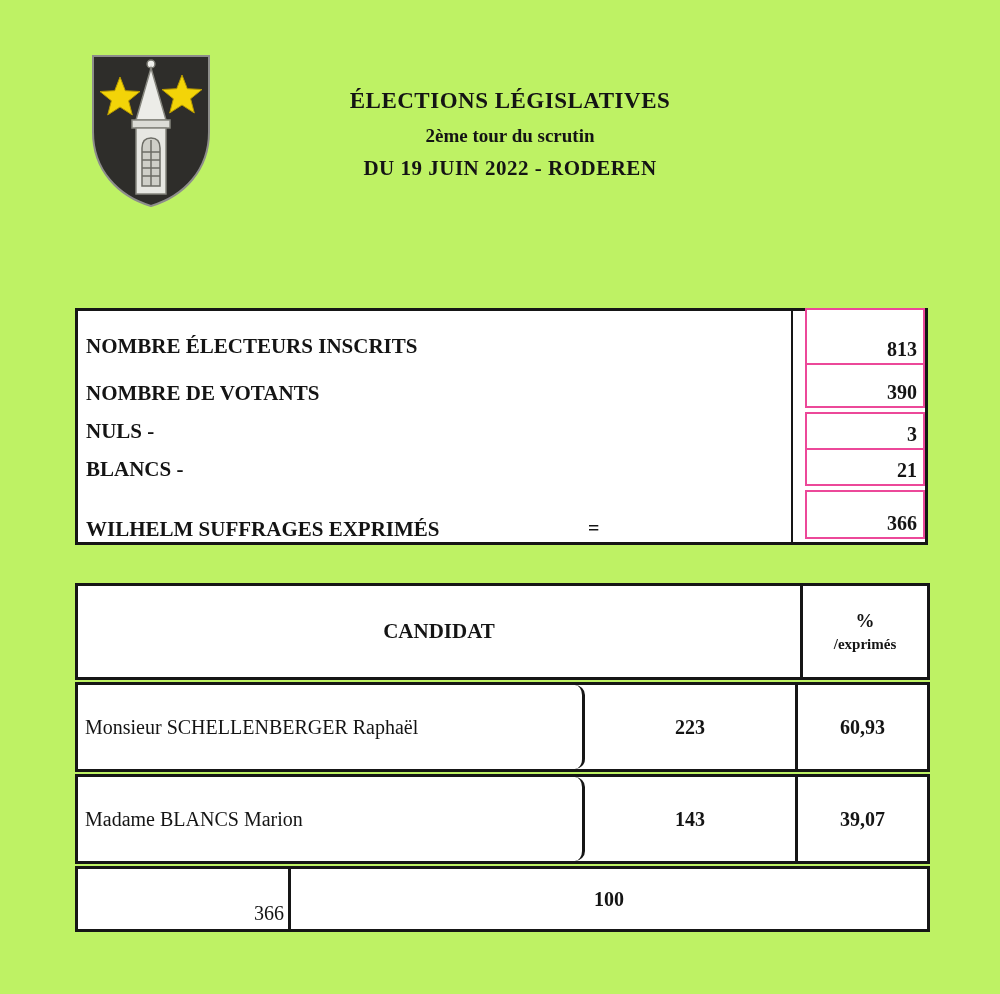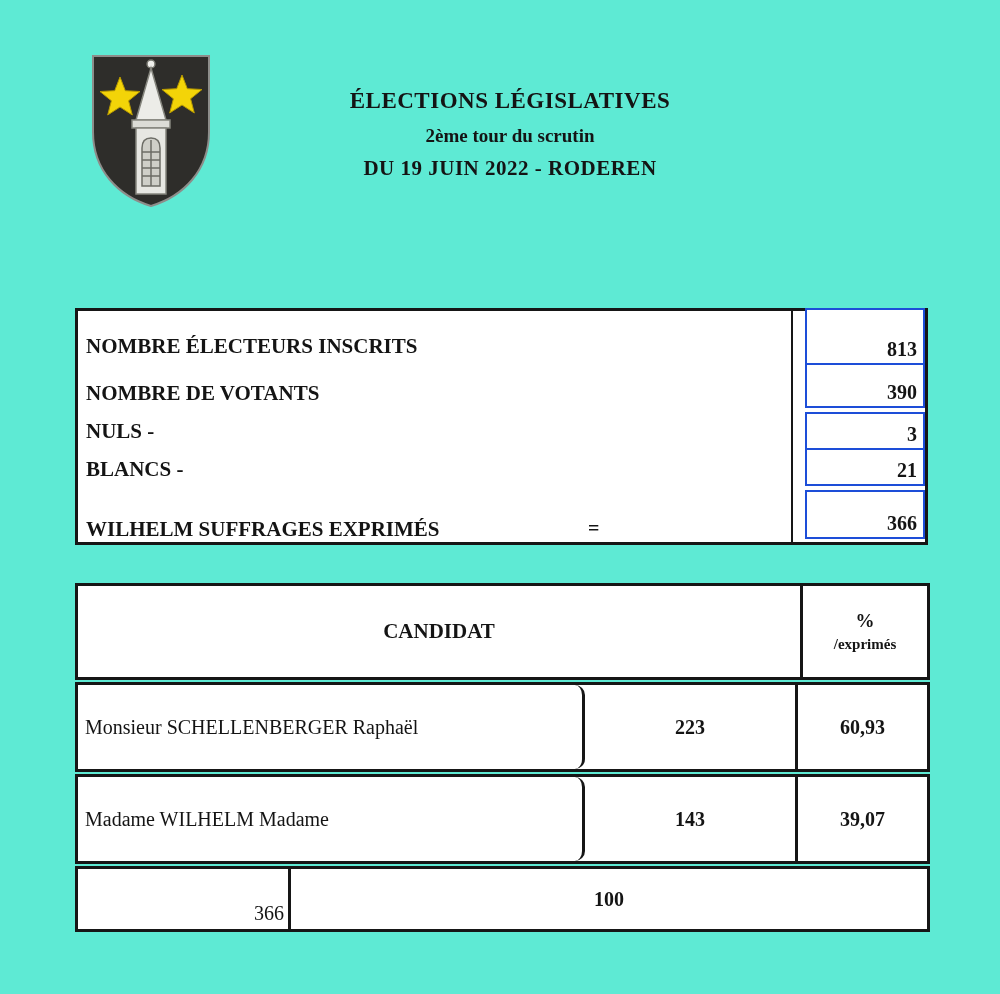--- a/index.html
+++ b/index.html
@@ -1,19 +1,19 @@
 <!DOCTYPE html>
 <html><head>
 <meta charset="utf-8">
 <style>
   html,body{margin:0;padding:0;background:#ffffff;}
   .page{
     position:relative;
     width:1000px;height:994px;
-    background:#5eead4;
+    background:#bef264;
     font-family:"Liberation Serif","DejaVu Serif",serif;
     color:#141414;
     overflow:hidden;
     text-decoration:underline;
   }
   
   .coat{position:absolute;left:87px;top:52px;width:128px;height:160px;}
   .titleblock{position:absolute;left:290px;top:88px;width:440px;text-align:center;}
   .title1{font-size:23px;font-weight:bold;letter-spacing:.5px;}
   .title2{font-size:19px;font-weight:bold;margin-top:11px;}
@@ -21,21 +21,21 @@
   
   .t1{
     position:absolute;left:75px;top:308px;width:853px;height:237px;
     border:3px solid #161616;box-sizing:border-box;background:#fff;
   }
   .t1-label{position:absolute;left:8px;font-size:21px;font-weight:bold;white-space:nowrap;}
   .t1-eq{position:absolute;left:510px;font-size:20px;font-weight:bold;}
   .t1-divider{position:absolute;left:713px;top:-3px;width:2px;height:237px;background:#161616;}
   .t1-values{position:absolute;left:727px;top:-3px;width:120px;}
   .t1-cell{
-    box-sizing:border-box;border:2px solid #1d4ed8;background:#fff;
+    box-sizing:border-box;border:2px solid #ec4899;background:#fff;
     display:flex;align-items:flex-end;justify-content:flex-end;
     padding:0 6px 2px 0;font-size:20px;font-weight:bold;
   }
   .t1-cell.joined{margin-top:-2px;}
   .t1-gap{height:4px;}
   
   .t2{position:absolute;left:75px;top:583px;width:855px;}
   .t2-row{
     box-sizing:border-box;border:3px solid #161616;background:#fff;
     display:flex;align-items:stretch;
@@ -136,21 +136,21 @@
       </div>
     </div>
 
     <div class="t2-row t2-body">
       <div class="t2-c1">Monsieur SCHELLENBERGER Raphaël</div>
       <div class="t2-c2">223</div>
       <div class="t2-c3">60,93</div>
     </div>
 
     <div class="t2-row t2-body">
-      <div class="t2-c1">Madame WILHELM Madame</div>
+      <div class="t2-c1">Madame BLANCS Marion</div>
       <div class="t2-c2">143</div>
       <div class="t2-c3">39,07</div>
     </div>
 
     <div class="t2-row t2-total">
       <div class="t2-c2">366</div>
       <div class="t2-c3">100</div>
     </div>
 
   </div>

